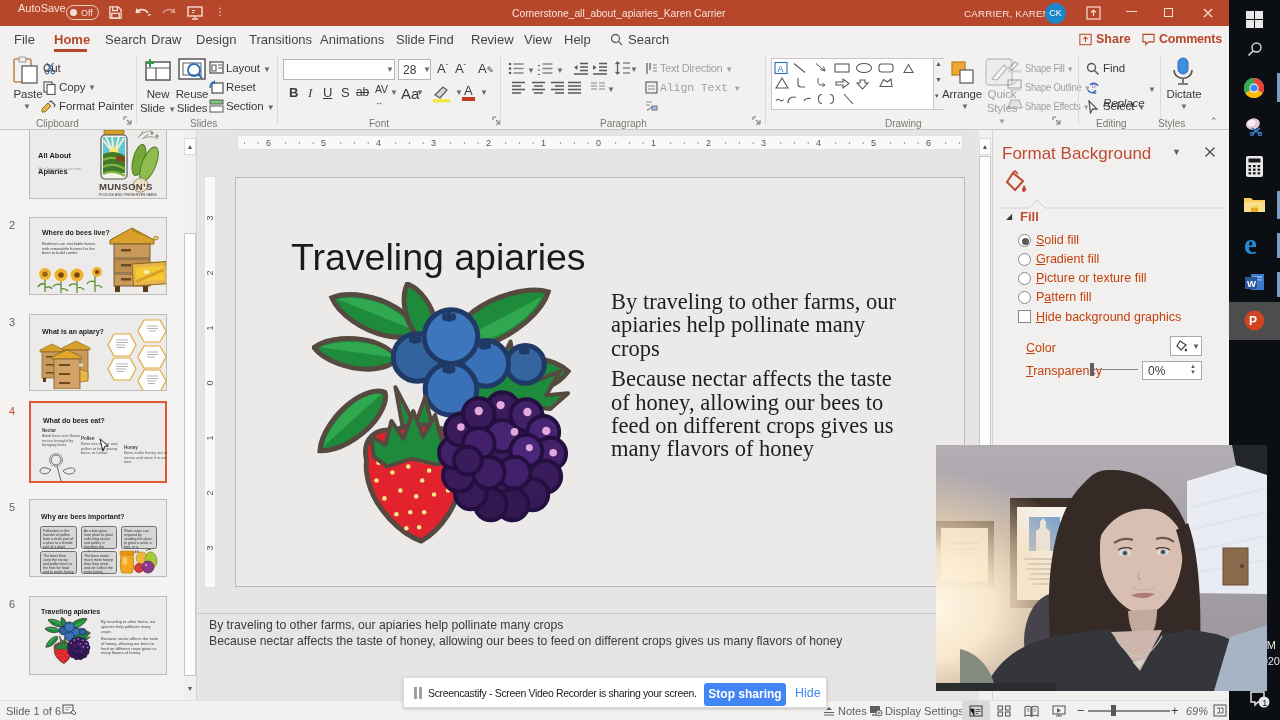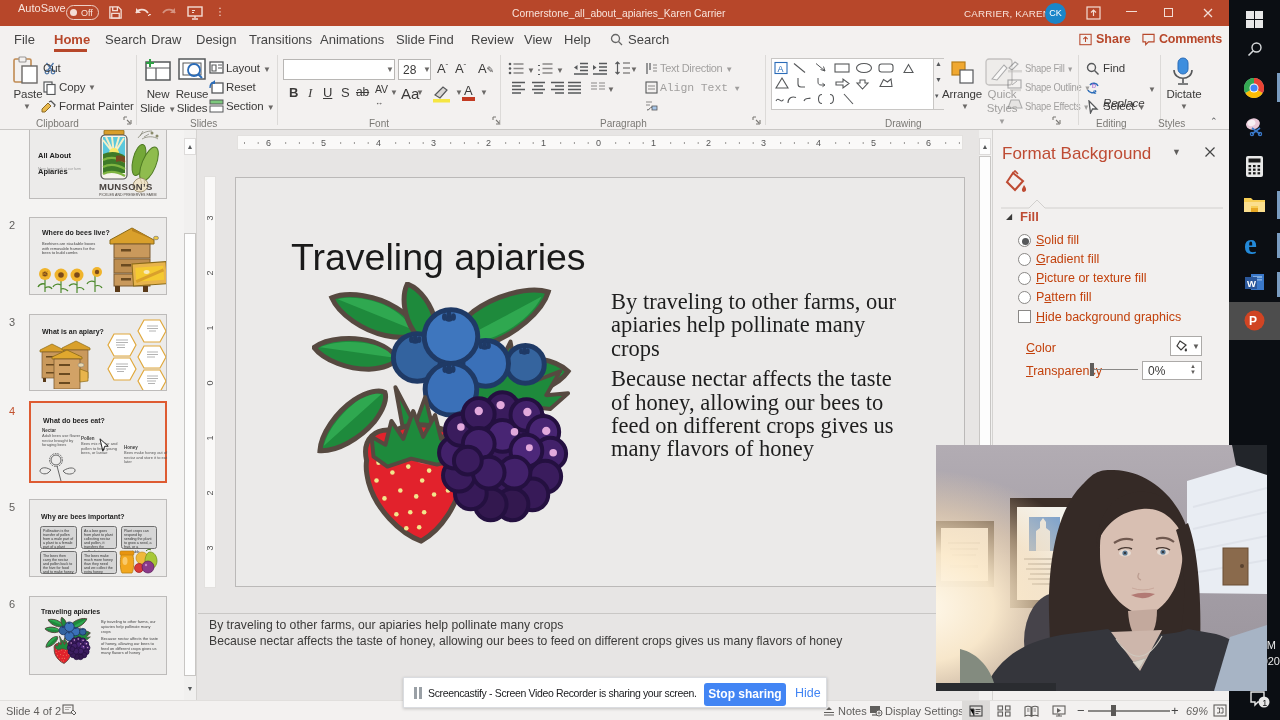--- a/index.html
+++ b/index.html
@@ -771,21 +771,21 @@
   <span class="abs" style="left:199px;top:212px;font-size:8px;color:#605E5C;">▼</span>
   <span class="abs rlab" style="left:33px;top:234px;"><u>T</u>ransparency</span>
   <span class="abs" style="left:97px;top:233px;width:4px;height:13px;background:#605E5C;"></span>
   <span class="abs" style="left:101px;top:239px;width:44px;height:1px;background:#8A8886;"></span>
   <span class="abs" style="left:149px;top:231px;width:60px;height:19px;background:#fff;border:1px solid #ACAAA8;"></span>
   <span class="abs" style="left:155px;top:234px;font-size:12px;color:#3B3A39;">0%</span>
   <span class="abs" style="left:197px;top:233px;font-size:6px;color:#605E5C;">▲<br>▼</span>
 </div>
 
 <div class="abs" id="statusbar">
-  <span class="abs" style="left:6px;top:4px;">Slide 4 of 2</span>
+  <span class="abs" style="left:6px;top:4px;">Slide 1 of 6</span>
   <svg class="abs" style="left:62px;top:3px" width="15" height="13" viewBox="0 0 15 13">
       <rect x="1" y="1" width="10" height="8" fill="none" stroke="#605E5C" stroke-width="1.1"></rect>
       <path d="M11 6l3 3-2 2-3-3z" fill="#F3F1F0" stroke="#605E5C" stroke-width="1"></path>
       <path d="M3 3.5h6M3 5.5h4" stroke="#9A9896" stroke-width="0.8"></path>
     </svg>
   <svg class="abs" style="left:823px;top:5px" width="12" height="11" viewBox="0 0 12 11">
       <path d="M1 9h10M1 6.5h10" stroke="#605E5C" stroke-width="1"></path>
       <path d="M3 4l3-3 3 3z" fill="#605E5C"></path>
     </svg>
   <span class="abs" style="left:838px;top:4px;">Notes</span>

